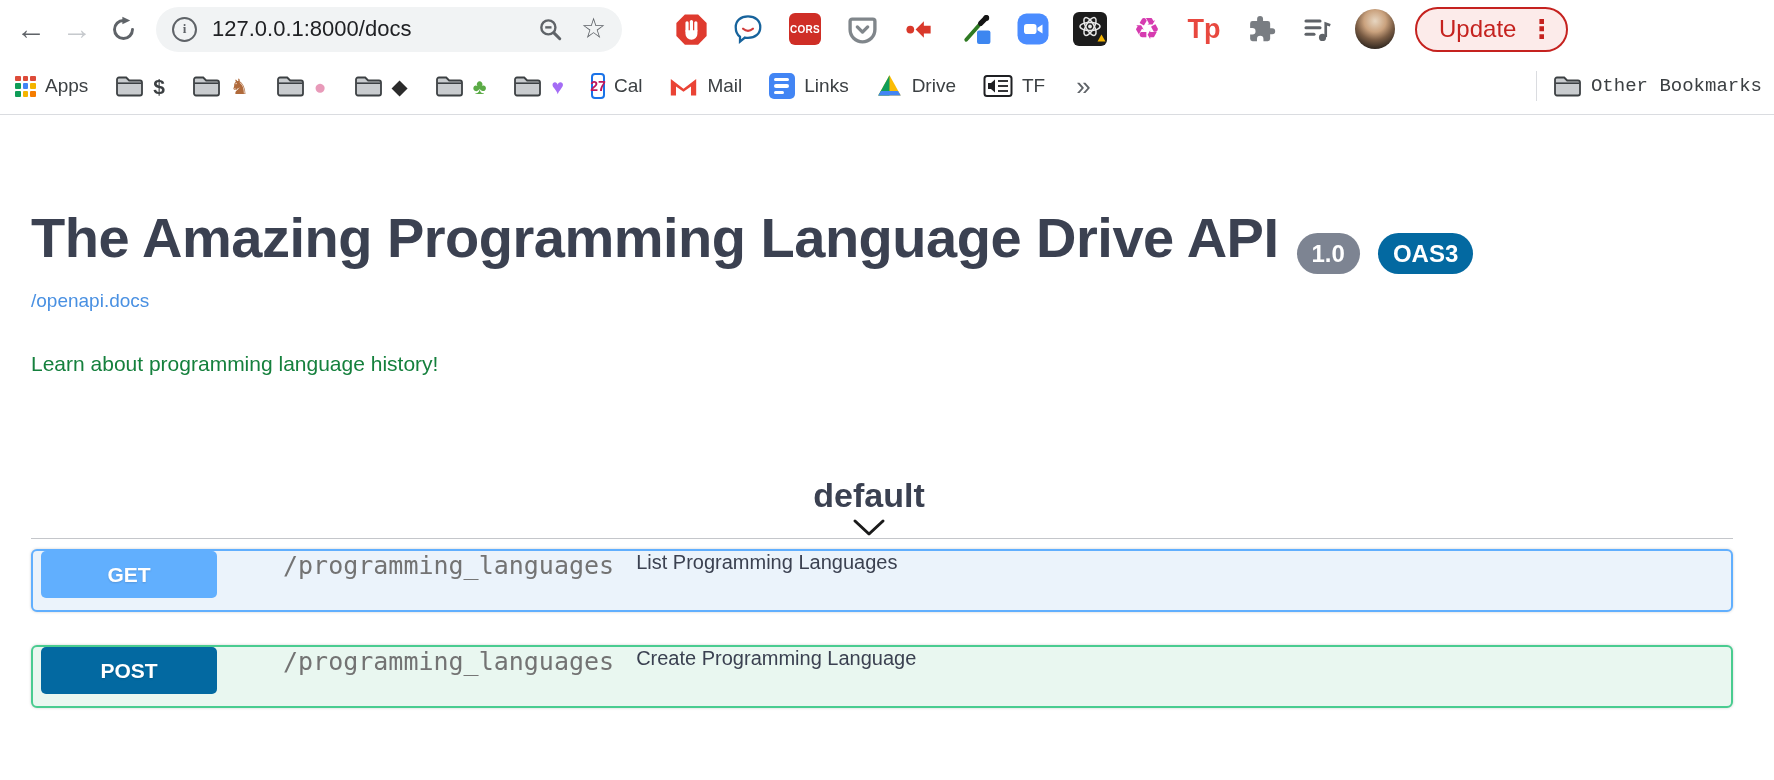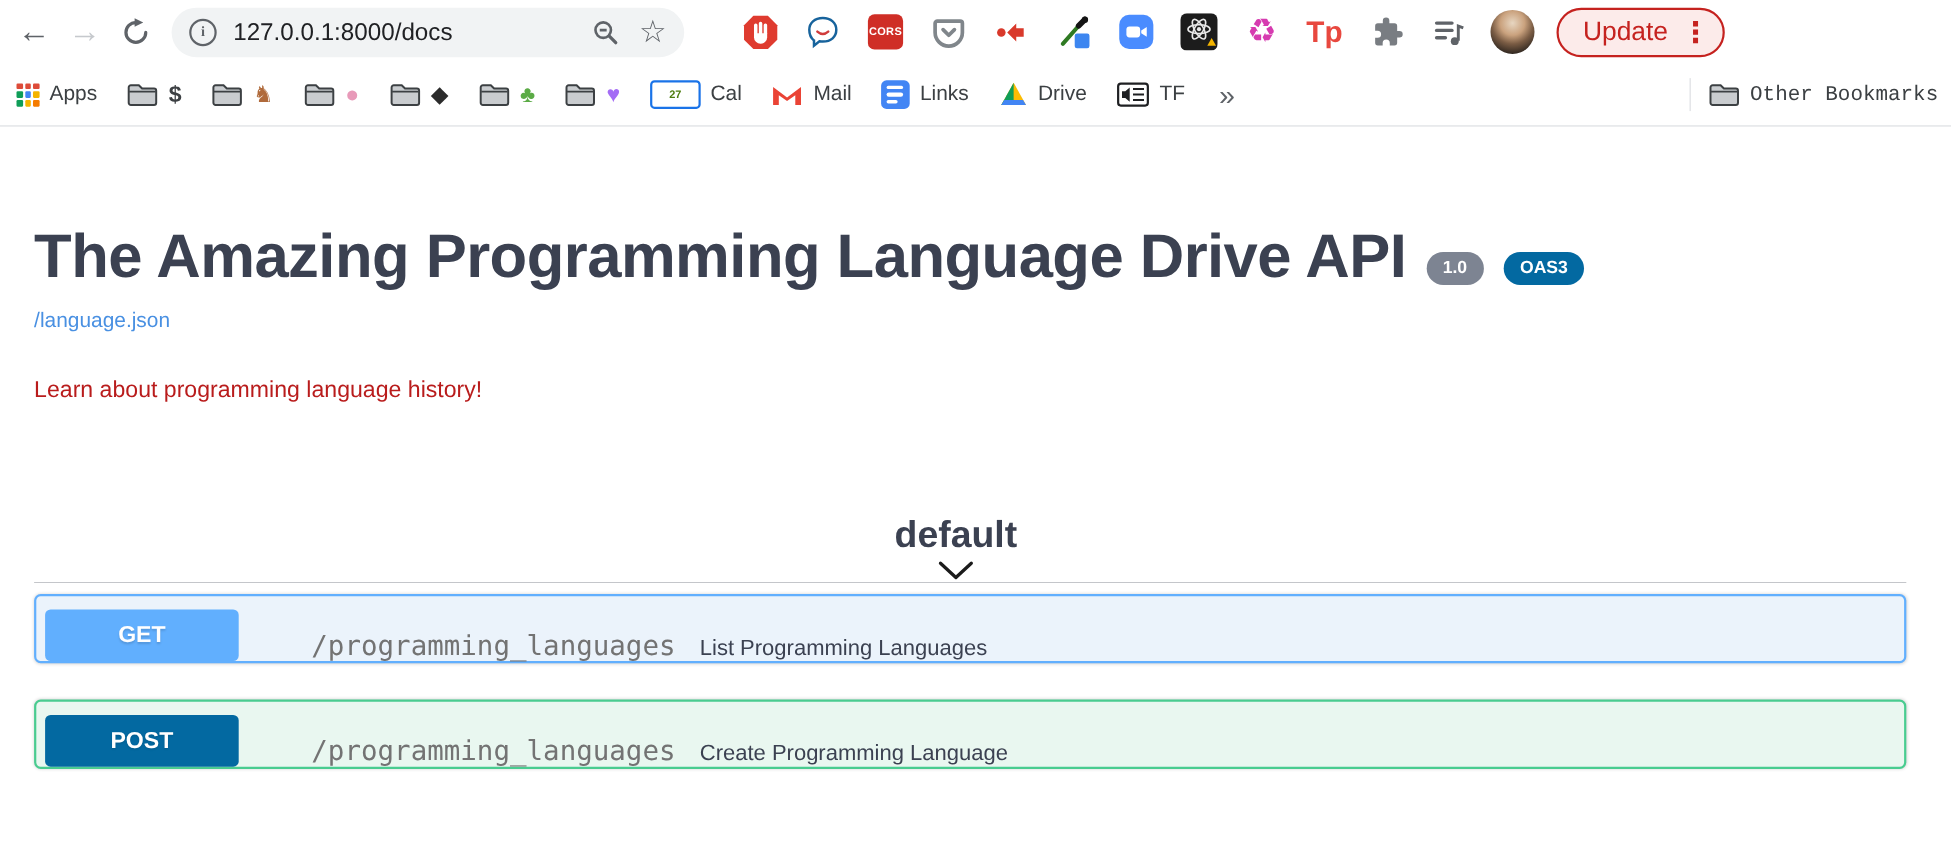--- a/index.html
+++ b/index.html
@@ -30,48 +30,48 @@
                display:flex;align-items:center;padding:0 12px 0 22px;gap:12px;cursor:pointer;box-sizing:border-box;text-align:right;}
   .update-pill .lbl{color:#c5221f;font-size:24px;}
   .kebab{color:#c5221f;font-size:26px;font-weight:bold;line-height:1;}
 
   .bookmarks{height:57px;border-bottom:1px solid #dadce0;display:flex;align-items:center;padding:0 12px 0 15px;box-sizing:border-box;
              font-size:19px;color:#3c4043;}
   .bm{display:flex;align-items:center;gap:9px;margin-right:27px;cursor:pointer;white-space:nowrap;}
   .apps-grid{width:21px;height:21px;display:grid;grid-template-columns:repeat(3,1fr);gap:2px;}
   .apps-grid i{display:block;border-radius:1px;}
   .fold-glyph{font-size:21px;line-height:1;font-weight:bold;}
-  .cal-ic{width:46px;height:26px;border:2.5px solid #1a73e8;border-radius:4px;background:#fff;color:#4d7c0f;
-          display:flex;align-items:center;justify-content:center;font-size:10px;font-weight:bold;box-sizing:border-box;}
+  .cal-ic{width:14px;height:26px;border:2.5px solid #1a73e8;border-radius:4px;background:#fff;color:#be185d;
+          display:flex;align-items:center;justify-content:center;font-size:14px;font-weight:bold;box-sizing:border-box;}
   .links-ic{width:26px;height:26px;border-radius:5px;background:#4285f4;display:flex;flex-direction:column;justify-content:center;gap:3px;padding-left:5px;box-sizing:border-box;}
   .links-ic i{display:block;height:3.5px;background:#fff;border-radius:2px;}
   .links-ic i:nth-child(1){width:15px;}
   .links-ic i:nth-child(2){width:15px;}
   .links-ic i:nth-child(3){width:10px;}
   .overflow{font-size:26px;color:#5f6368;margin:0 8px 0 4px;}
   .bm-right{margin-left:auto;display:flex;align-items:center;}
   .vdiv{width:1px;height:30px;background:#dadce0;margin:0 16px;}
 
   
   .page{padding:86px 0 0 31px;width:1702px;box-sizing:content-box;}
   .title-row{display:flex;align-items:center;}
   h1.api-title{margin:0;font-size:56px;line-height:64px;letter-spacing:-.5px;font-weight:bold;color:#3b4151;white-space:nowrap;}
-  .badge{margin-left:18px;margin-top:22px;border-radius:57px;color:#fff;font-weight:bold;font-size:16px;padding:5px 15px;line-height:1.3;}
+  .badge{margin-left:18px;margin-top:32px;border-radius:57px;color:#fff;font-weight:bold;font-size:24px;padding:5px 15px;line-height:1.3;}
   .badge.ver{background:#7d8492;}
   .badge.oas{background:#0369a1;}
   .speclink{display:inline-block;margin-top:16px;font-size:19px;color:#4990e2;text-decoration:none;cursor:pointer;}
-  .desc{margin:40px 0 0 0;font-size:21px;color:#b91c1c;}
+  .desc{margin:40px 0 0 0;font-size:21px;color:#15803d;}
 
   .tag-section{margin-top:100px;}
   .tag-header{display:flex;align-items:center;justify-content:space-between;padding:0 40px 0 14px;height:62px;
               border-bottom:1px solid rgba(59,65,81,.3);cursor:pointer;flex-direction:column;}
   .tag-header h3{margin:0;font-size:34px;font-weight:bold;color:#3b4151;}
   .expand{border:none;background:transparent;padding:0;cursor:pointer;display:flex;align-items:center;}
 
-  .opblock{display:flex;align-items:flex-end;height:63px;border-radius:6px;margin-top:10px;padding-left:8px;box-sizing:border-box;
+  .opblock{display:flex;align-items:flex-start;height:63px;border-radius:6px;margin-top:10px;padding-left:8px;box-sizing:border-box;
            box-shadow:0 0 3px rgba(0,0,0,.19);cursor:pointer;}
   .op-get{border:2px solid #61affe;background:#ebf3fb;}
   .op-post{border:2px solid #49cc90;background:#e9f7f0;margin-top:33px;}
   .method{width:176px;height:47px;border-radius:5px;display:flex;align-items:center;justify-content:center;
           color:#fff;font-weight:bold;font-size:21px;text-shadow:0 1px 2px rgba(0,0,0,.15);flex:0 0 auto;}
   .m-get{background:#61affe;}
   .m-post{background:#0369a1;}
   .path{margin-left:66px;font-family:"DejaVu Sans Mono","Liberation Mono",monospace;font-weight:normal;font-size:25px;color:#737373;white-space:nowrap;}
   .summary{margin-left:22px;font-size:20px;color:#3b4151;white-space:nowrap;}
 </style>
@@ -336,21 +336,21 @@
     </div>
   </div>
 </div>
 
 <div class="page">
   <div class="title-row">
     <h1 class="api-title">The Amazing Programming Language Drive API</h1>
     <span class="badge ver">1.0</span>
     <span class="badge oas">OAS3</span>
   </div>
-  <a class="speclink">/language.json</a>
+  <a class="speclink">/openapi.docs</a>
   <p class="desc">Learn about programming language history!</p>
 
   <div class="tag-section">
     <div class="tag-header">
       <h3>default</h3>
       <button class="expand">
         <span style="display:flex;">
           <svg width="36" height="21" viewBox="0 0 36 21">
               <polyline points="4,4 18,17 32,4" fill="none" stroke="#1b1b1b" stroke-width="3" stroke-linecap="round" stroke-linejoin="round"></polyline>
             </svg>

